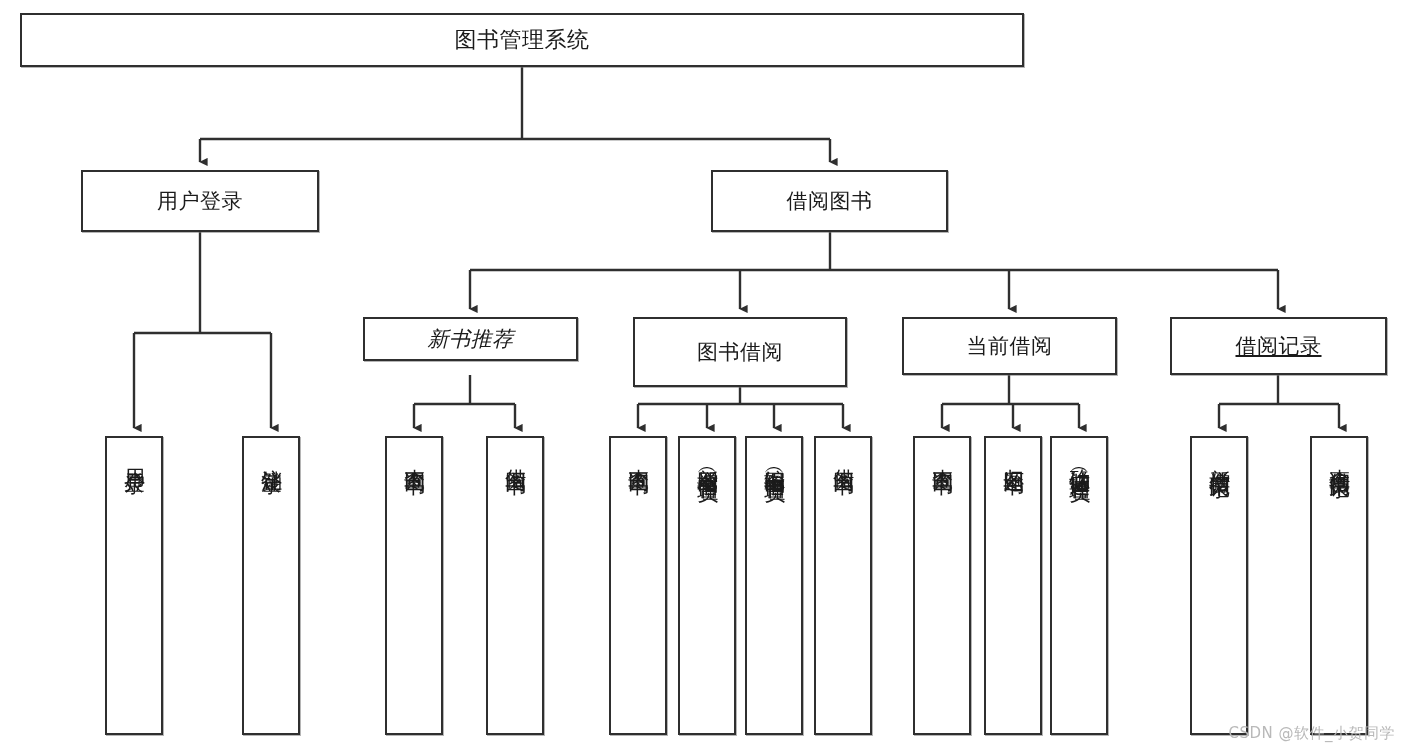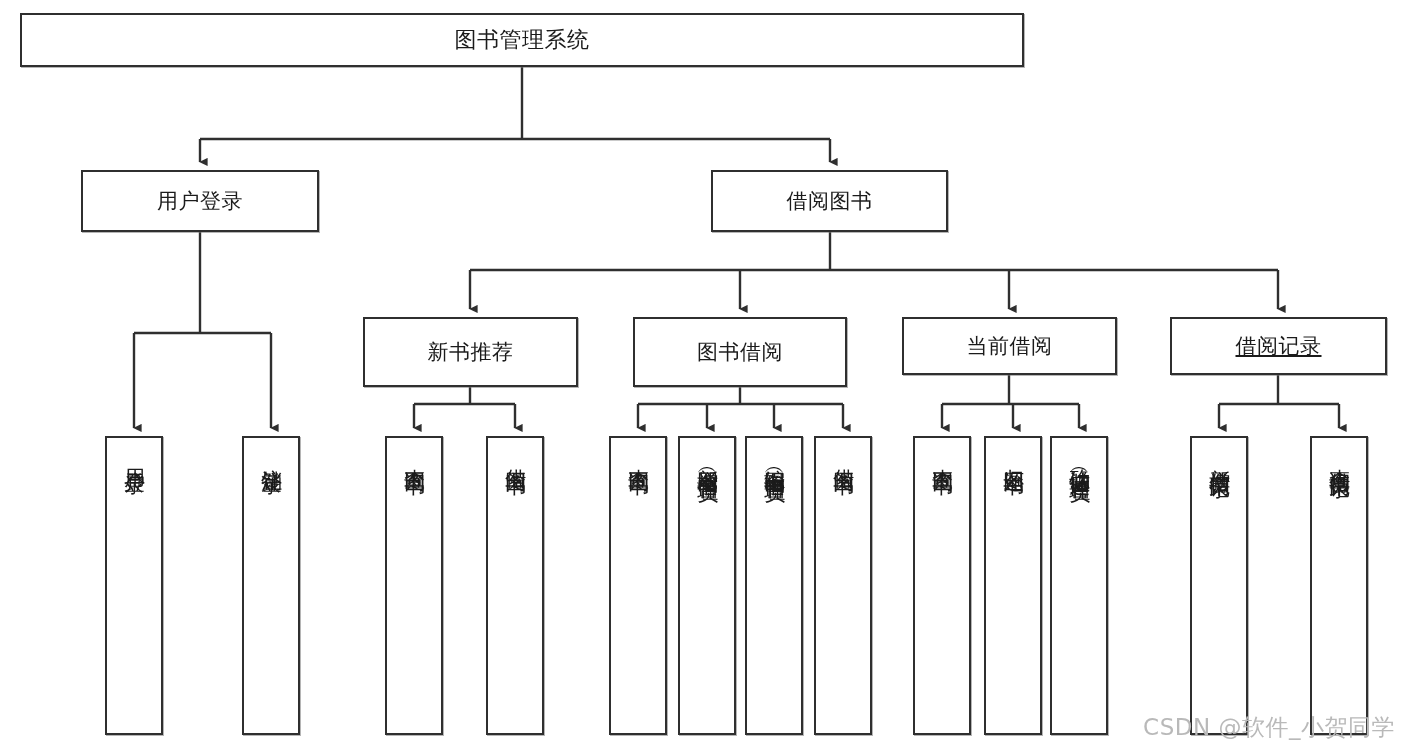--- a/index.html
+++ b/index.html
@@ -60,21 +60,21 @@
     text-orientation: upright;
     font-size: 21px;
     line-height: 1.02;
     letter-spacing: 2px;
     white-space: nowrap;
   }
   #watermark {
     position: absolute;
     right: 10px;
     bottom: 4px;
-    font-size: 23px;
+    font-size: 15px;
     color: #b9b9b9;
     letter-spacing: 0.5px;
     white-space: nowrap;
     font-family: "DejaVu Sans", "Liberation Sans", sans-serif;
   }
 </style>
 </head>
 <body>
 
 <div id="diagram-root">
@@ -133,21 +133,21 @@
     <span class="node-label">图书管理系统</span>
   </div>
 
   <div class="node horizontal" style="left:81px; top:170px; width:238px; height:62px;">
     <span class="node-label">用户登录</span>
   </div>
   <div class="node horizontal" style="left:711px; top:170px; width:237px; height:62px;">
     <span class="node-label">借阅图书</span>
   </div>
 
-  <div class="node horizontal" style="left:363px; top:317px; width:215px; height:70px;">
+  <div class="node horizontal" style="left:363px; top:317px; width:215px; height:44px;font-style:italic;">
     <span class="node-label">新书推荐</span>
   </div>
   <div class="node horizontal" style="left:633px; top:317px; width:214px; height:70px;justify-content:center;">
     <span class="node-label">图书借阅</span>
   </div>
   <div class="node horizontal" style="left:902px; top:317px; width:215px; height:58px;">
     <span class="node-label">当前借阅</span>
   </div>
   <div class="node horizontal" style="left:1170px; top:317px; width:217px; height:58px;text-decoration:underline;">
     <span class="node-label">借阅记录</span>

